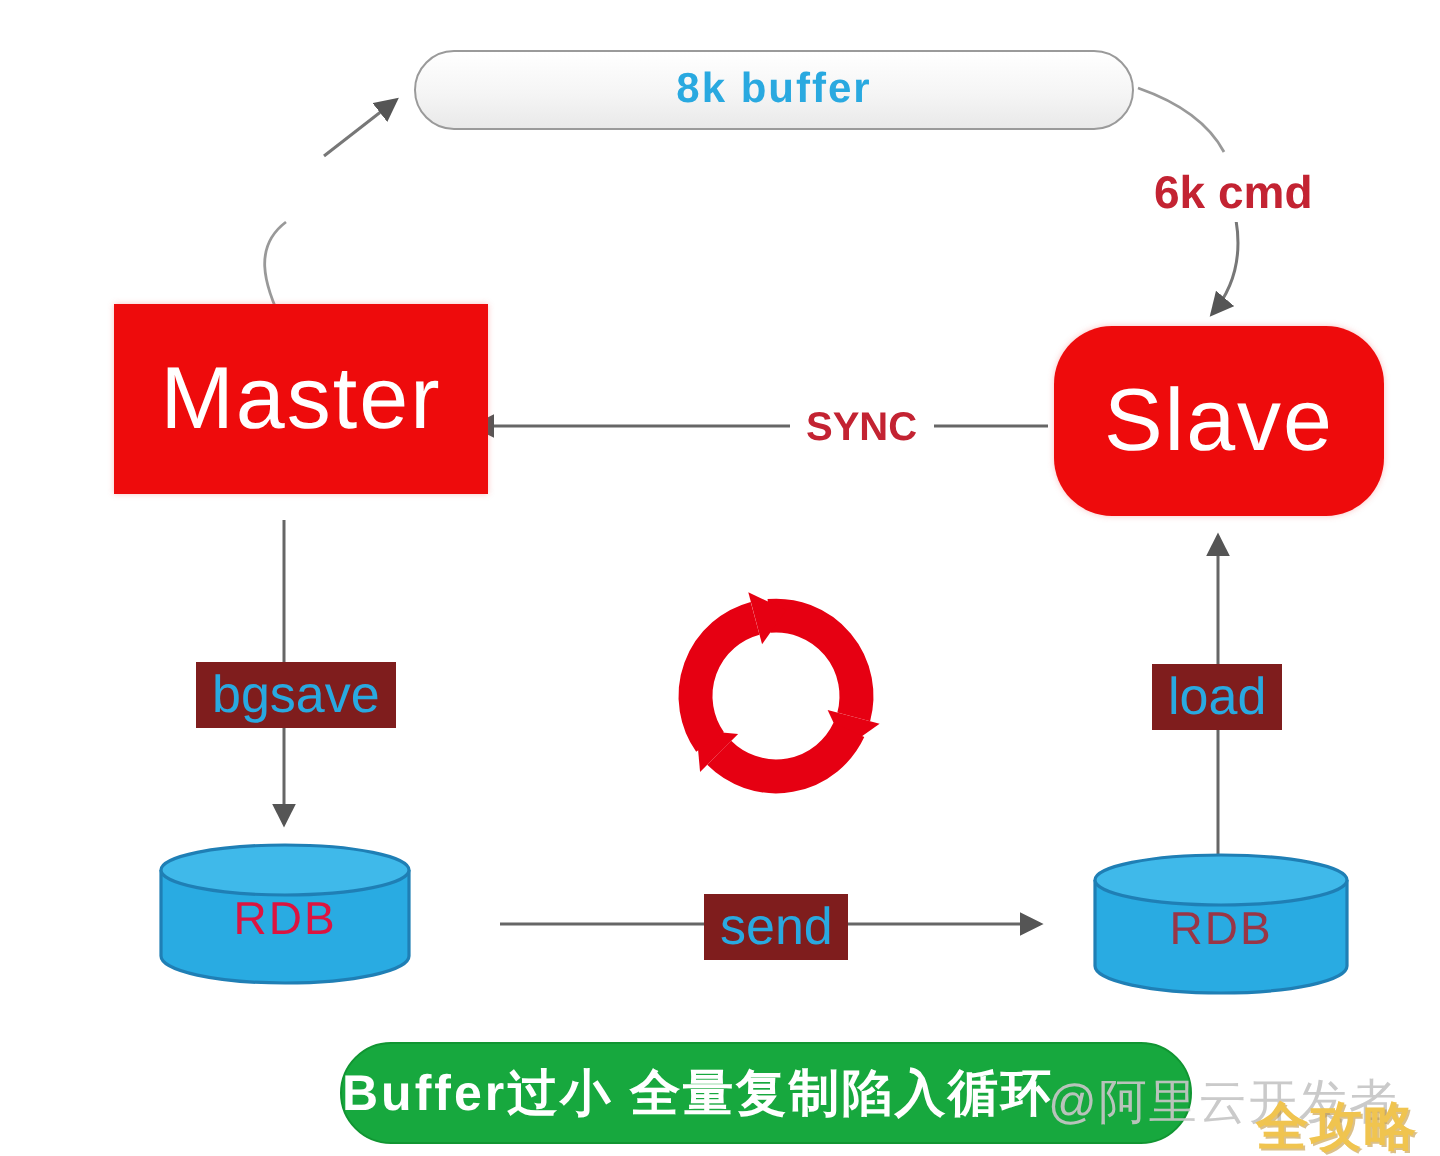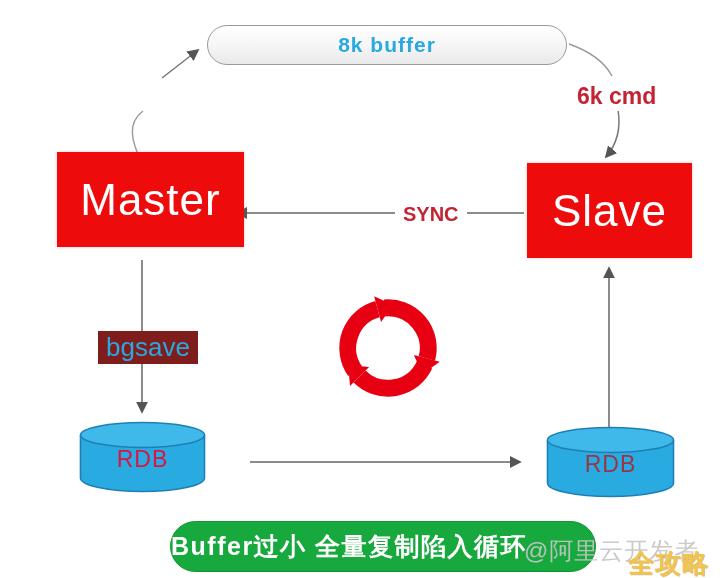--- a/index.html
+++ b/index.html
@@ -90,25 +90,27 @@
     <path d="M250,462 L520,462" fill="none" stroke="#666" stroke-width="1.5" marker-end="url(#arw)"></path>
   </svg>
 
   <div class="buffer-pill">
     <span>8k buffer</span>
   </div>
 
   <div class="edge-label" style="left:572px;top:82px;font-size:23px;">6k cmd</div>
 
   <div class="node" style="left:57px;top:152px;width:187px;height:95px;">Master</div>
-  <div class="node" style="left:527px;top:163px;width:165px;height:95px;">Slave</div>
+  <div class="node" style="left:527px;top:163px;width:165px;height:95px;border-radius:29px;">Slave</div>
 
   <div class="edge-label" style="left:357px;top:201px;font-size:20px;padding:2px 8px;margin-left:38px;">SYNC</div>
 
   <div class="flow-label" style="left:98px;top:331px;">bgsave</div>
+  <div class="flow-label" style="left:576px;top:332px;">load</div>
+  <div class="flow-label" style="left:352px;top:447px;">send</div>
 
   <div class="cyl" style="left:78px;top:420px;width:129px;height:74px;">
     <svg width="129" height="74" viewBox="0 0 129 74">
       <path d="M2.5,15 L2.5,58 A62,13.5 0 0 0 126.5,58 L126.5,15" class="cyl-body"></path>
       <ellipse cx="64.5" cy="15" rx="62" ry="12.5" class="cyl-top"></ellipse>
     </svg>
     <div class="rdb-text rdb-left-text">RDB</div>
   </div>
 
   <div class="cyl" style="left:545px;top:425px;width:131px;height:74px;">

